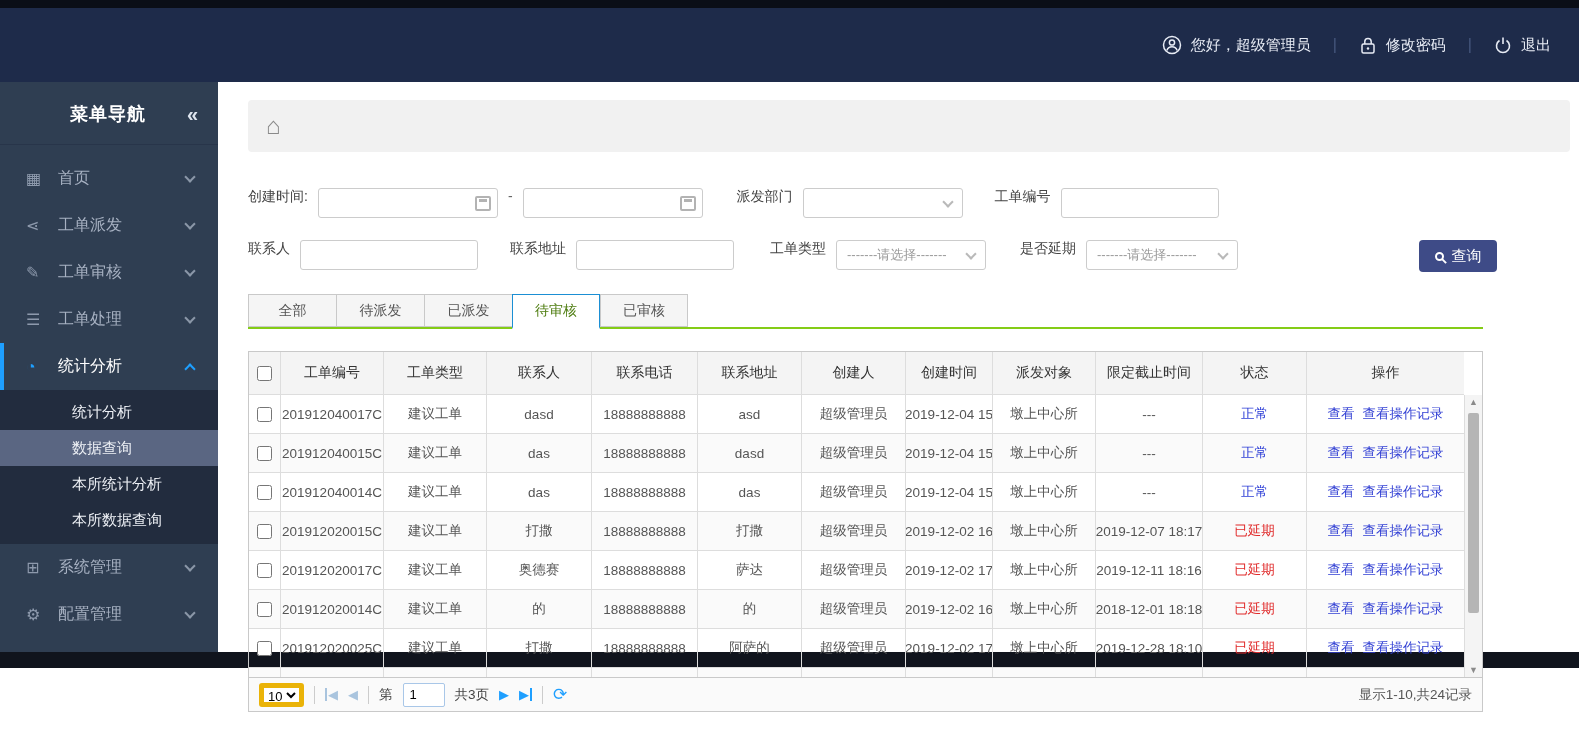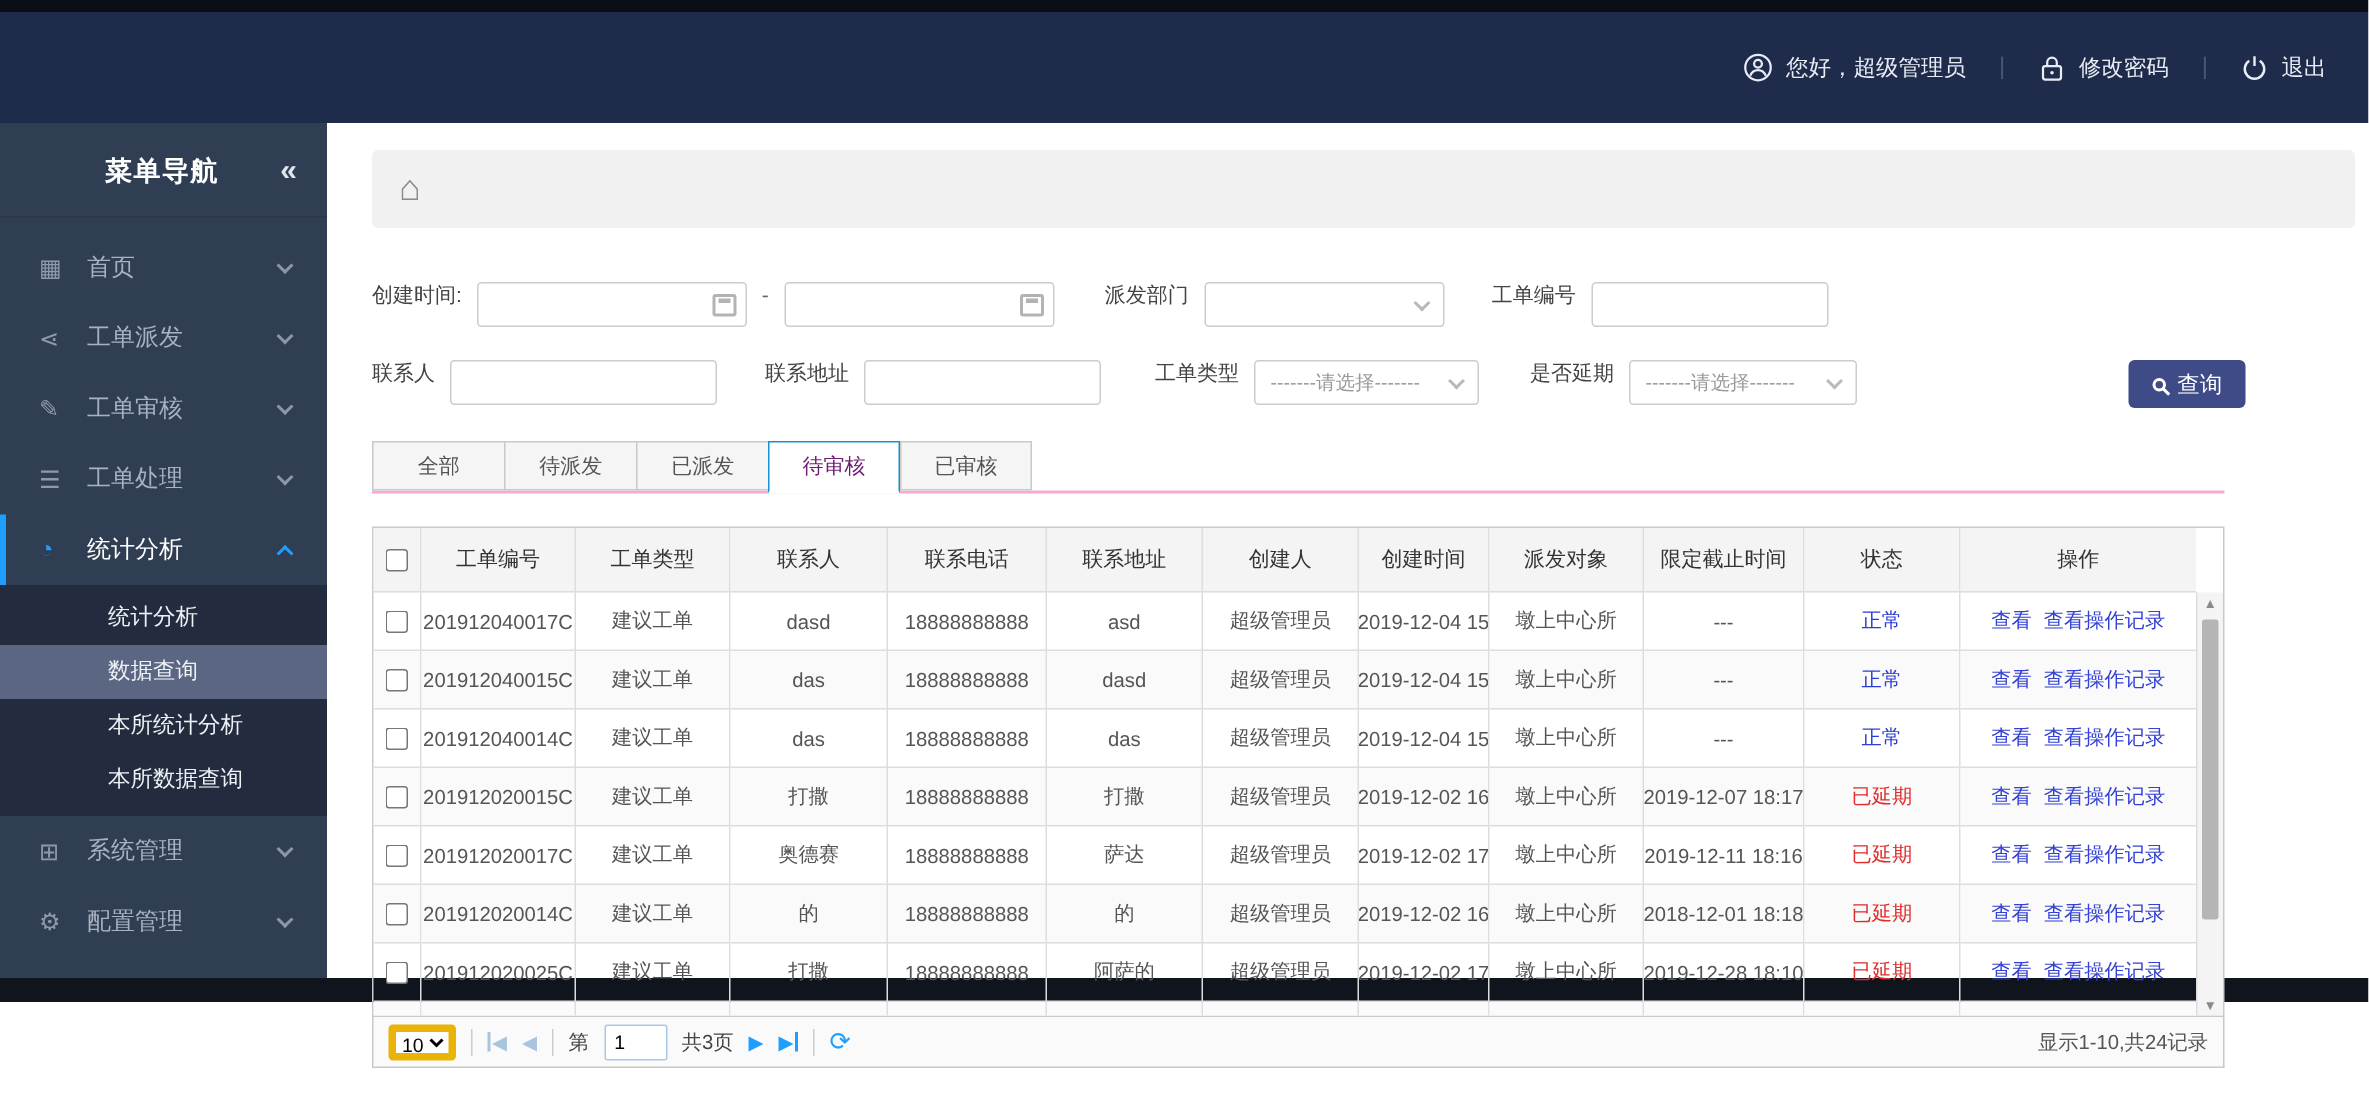--- a/index.html
+++ b/index.html
@@ -48,24 +48,24 @@
   .cal { position:absolute; right:7px; width:16px; height:15px; border:2px solid #b3b3b3; border-radius:2px; }
   .cal:before { content:""; position:absolute; top:1px; left:2px; right:2px; height:3px; background:#b3b3b3; }
   .dash { margin:0 10px; color:#666; }
   .fake-select { height:30px; border:1px solid #ccc; border-radius:3px; background:#fff; display:flex; align-items:center; padding:0 10px; color:#9a9a9a; cursor:pointer; }
   .fake-select .chev { border-color:#b9b9b9; margin-left:auto; margin-top:-2px; }
   .btn-search { margin-left:auto; margin-right:82px; width:78px; height:32px; background:#3e4b87; color:#fff; border:none; border-radius:4px; font-size:15px; cursor:pointer; display:flex; align-items:center; justify-content:center; gap:8px; font-family:inherit; }
   .mag { width:9px; height:9px; border:2px solid #fff; border-radius:50%; position:relative; display:inline-block; }
   .mag:after { content:""; position:absolute; width:6px; height:2px; background:#fff; transform:rotate(45deg); right:-5px; bottom:-3px; }
 
   
-  .tabs { margin-top:14px; width:1235px; display:flex; border-bottom:2px solid #f9a8d4; }
+  .tabs { margin-top:14px; width:1235px; display:flex; border-bottom:2px solid #84cc16; }
   .tab { width:88px; height:33px; background:#f5f5f5; border:1px solid #c9c9c9; border-right:none; display:flex; align-items:center; justify-content:center; color:#555; cursor:pointer; }
   .tab:last-child { border-right:1px solid #c9c9c9; }
-  .tab.active { background:#fff; color:#701a75; border:1px solid #1b8fd4; margin-bottom:-2px; height:35px; border-bottom:2px solid #fff; }
+  .tab.active { background:#fff; color:#4d7c0f; border:1px solid #1b8fd4; margin-bottom:-2px; height:35px; border-bottom:2px solid #fff; }
 
   
   .tablewrap { margin-top:22px; width:1235px; border:1px solid #c9c9c9; position:relative; height:327px; overflow:hidden; }
   .trow { display:grid; grid-template-columns:32px 103px 103px 105px 106px 104px 104px 87px 103px 107px 104px 157px; }
   .tcell { border-right:1px solid #ddd; border-bottom:1px solid #ddd; height:39px; display:flex; align-items:center; justify-content:center; font-size:13.5px; color:#555; overflow:hidden; white-space:nowrap; padding:0 4px; }
   .thead .tcell { height:43px; background:#f4f4f4; color:#333; font-size:14px; }
   .trow:nth-child(even) .tcell { background:#fafafa; }
   .trow .tcell:last-child { border-right:none; }
   .status-normal { color:#2b3cd6; }
   .status-delayed { color:#e02b2b; }

